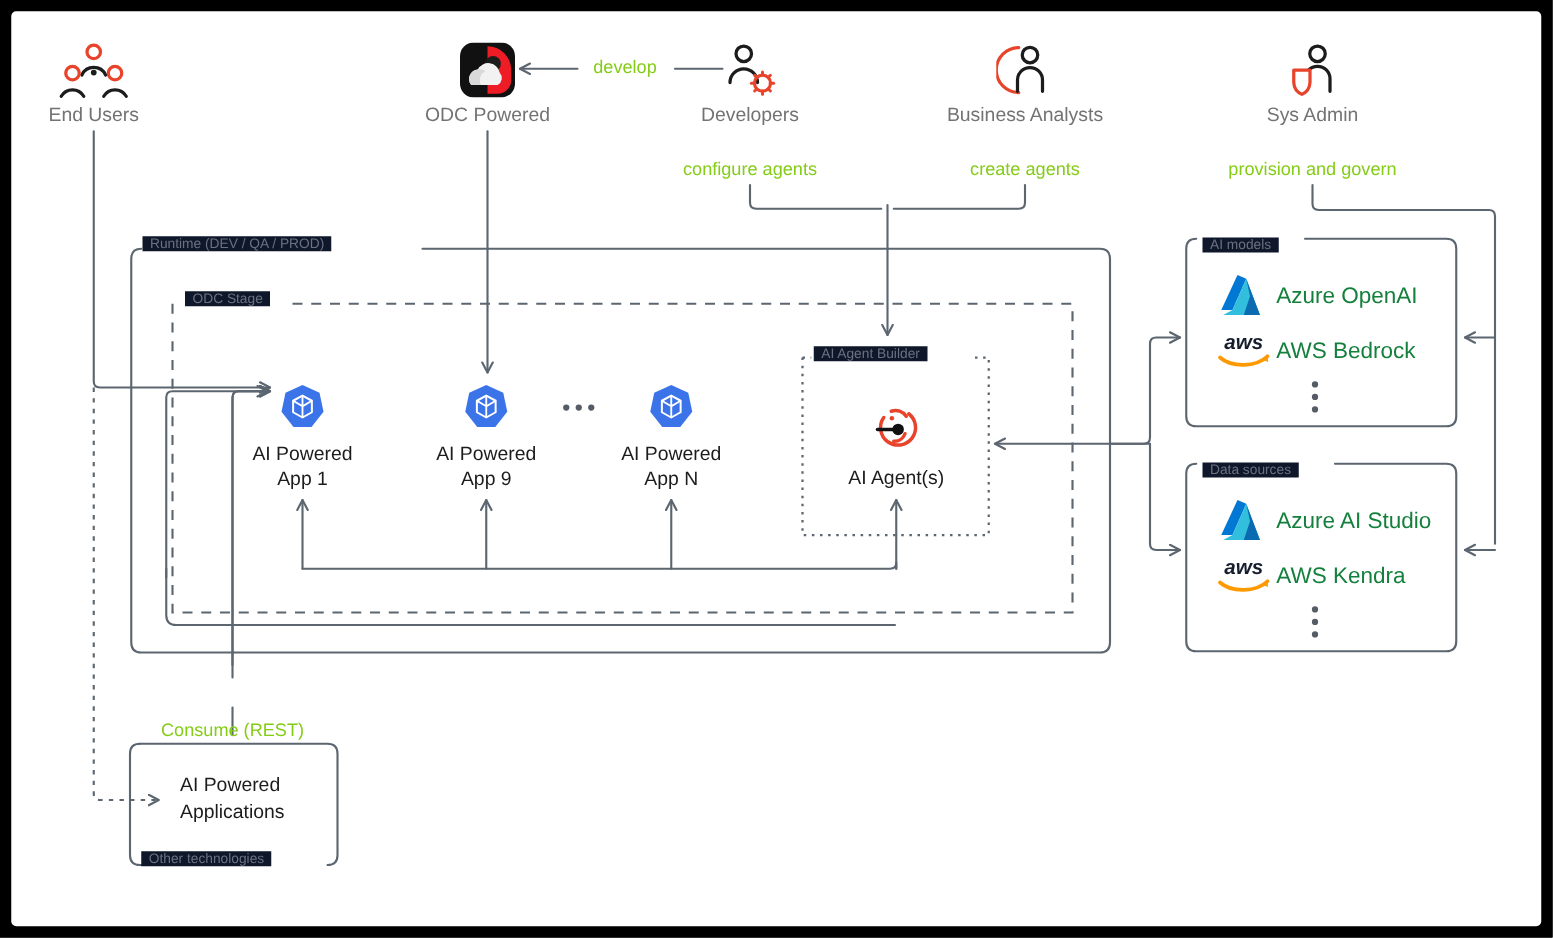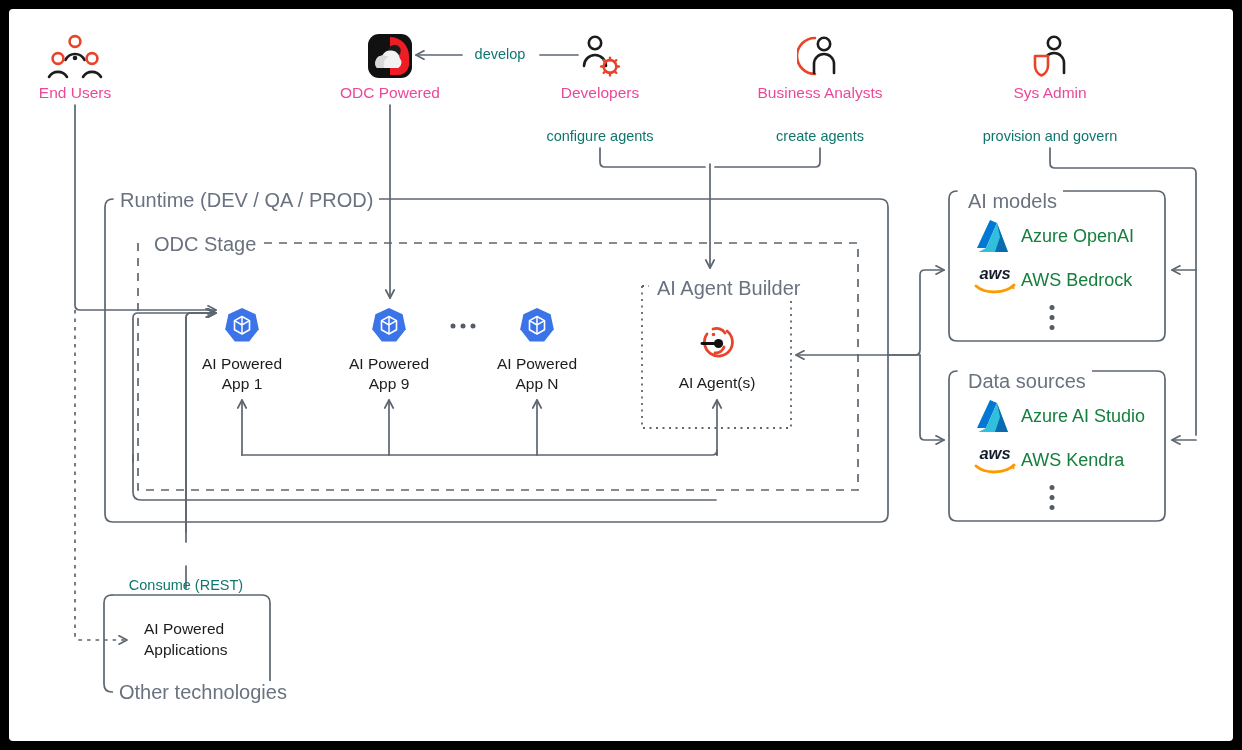--- a/index.html
+++ b/index.html
@@ -13,29 +13,29 @@
   #sheet {
     position:absolute; left:9px; top:9px;
     width:1224px; height:732px;
     background:#ffffff;
     border-radius:4px;
   }
   svg.layer { position:absolute; left:0; top:0; width:1242px; height:750px; pointer-events:none; }
 
   .lbl { position:absolute; white-space:nowrap; }
   .actor-label {
-    font-size:15.5px; color:#ec4899; text-align:center;
+    font-size:15.5px; color:#737373; text-align:center;
     transform:translateX(-50%);
   }
   .verb-label {
-    font-size:14.5px; color:#0f766e; text-align:center;
+    font-size:14.5px; color:#84cc16; text-align:center;
     transform:translateX(-50%);
   }
   .group-label {
-    font-size:20px; color:#6a7280; background:#ffffff;
+    font-size:11px; color:#6a7280; background:#0f172a;
     padding:0 6px;
   }
   .node-label {
     font-size:15.5px; color:#1c1c1c; text-align:center;
     transform:translateX(-50%); line-height:20px;
   }
   .prov-label {
     font-size:18px; color:#15803d; white-space:nowrap;
   }
   .box-text {

